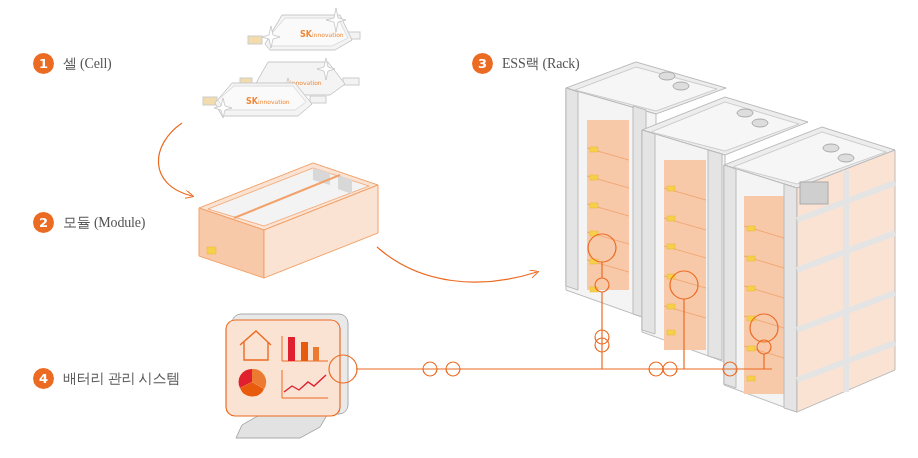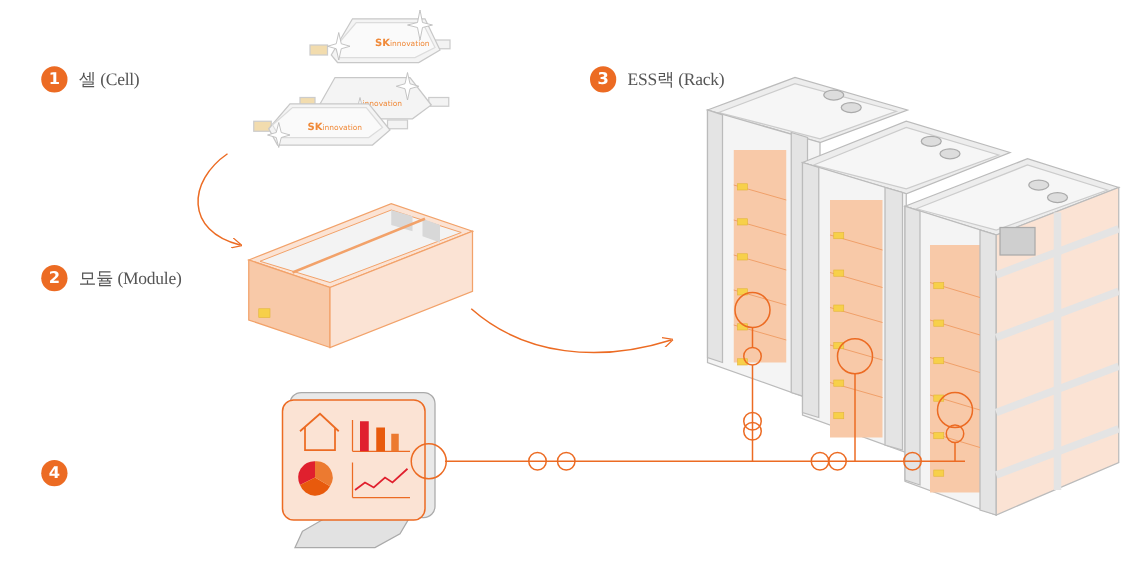--- a/index.html
+++ b/index.html
@@ -224,15 +224,16 @@
   <div class="label" style="left:33px; top:212px;">
     <span class="badge">2</span>
     <span class="label-text">모듈 (Module)</span>
   </div>
   <div class="label" style="left:472px; top:53px;">
     <span class="badge">3</span>
     <span class="label-text">ESS랙 (Rack)</span>
   </div>
   <div class="label" style="left:33px; top:368px;">
     <span class="badge">4</span>
+    <span class="label-text">배터리 관리 시스템</span>
   </div>
 
 </div>
 
 </body></html>

